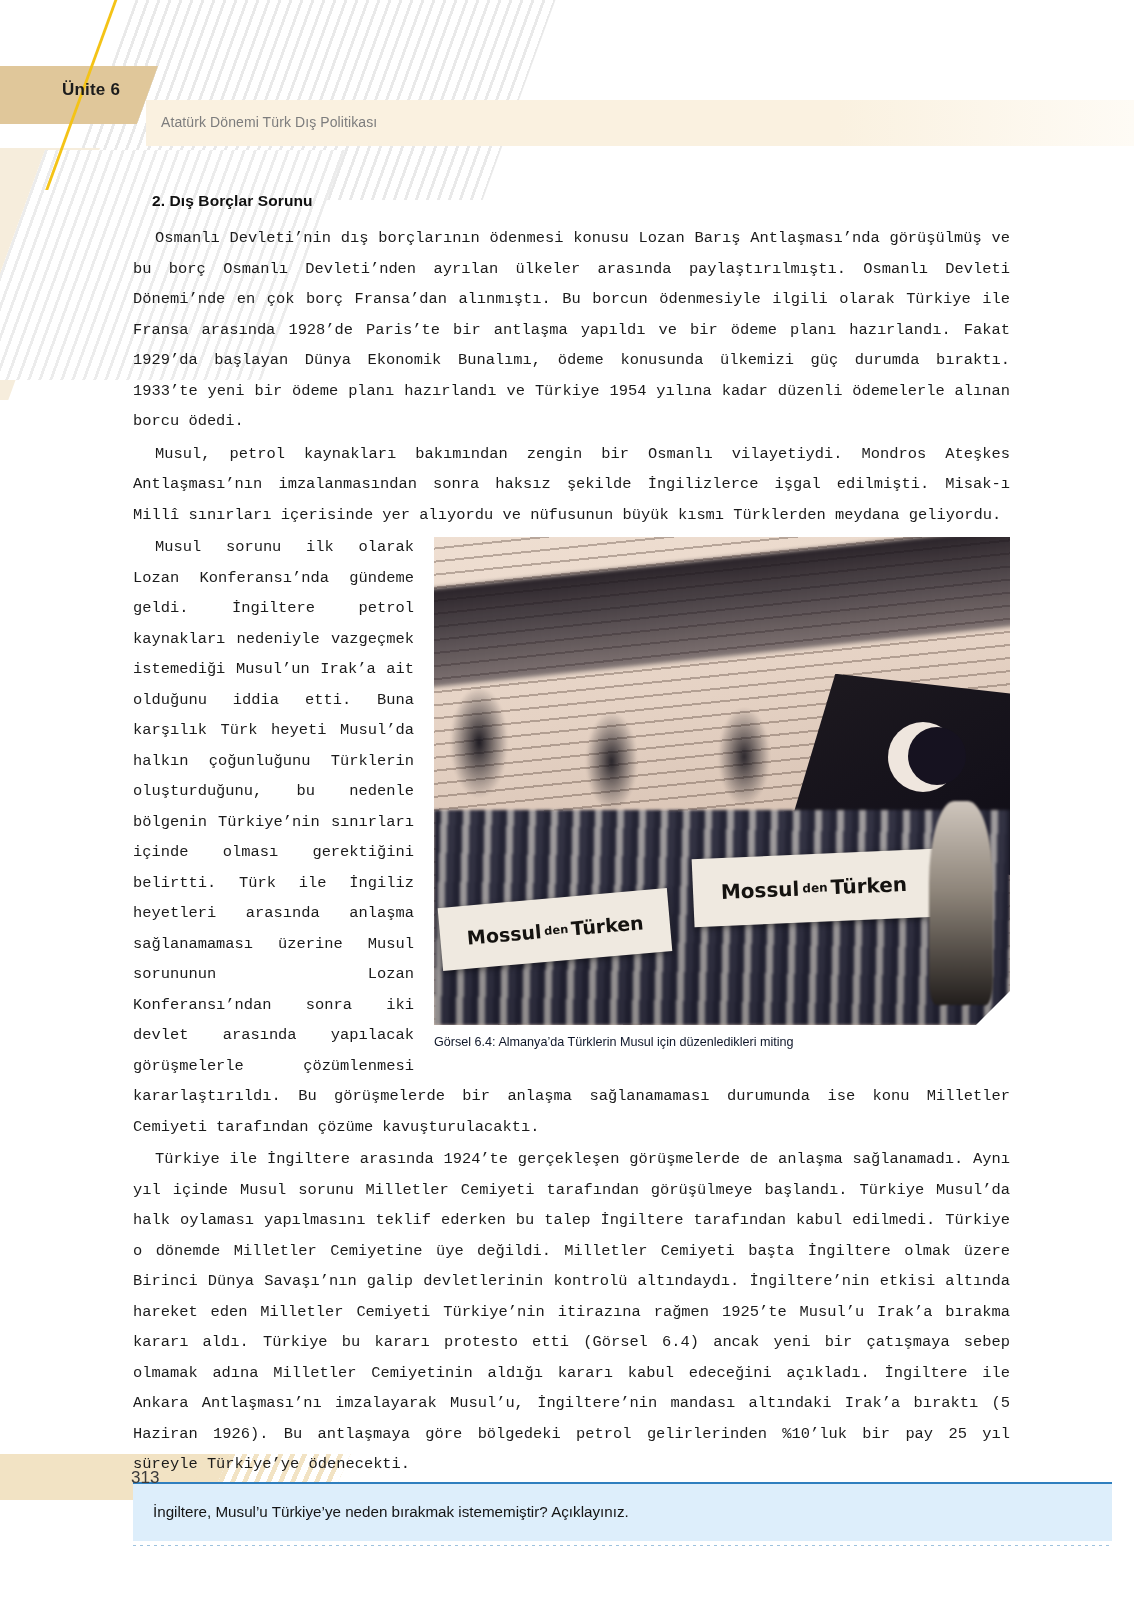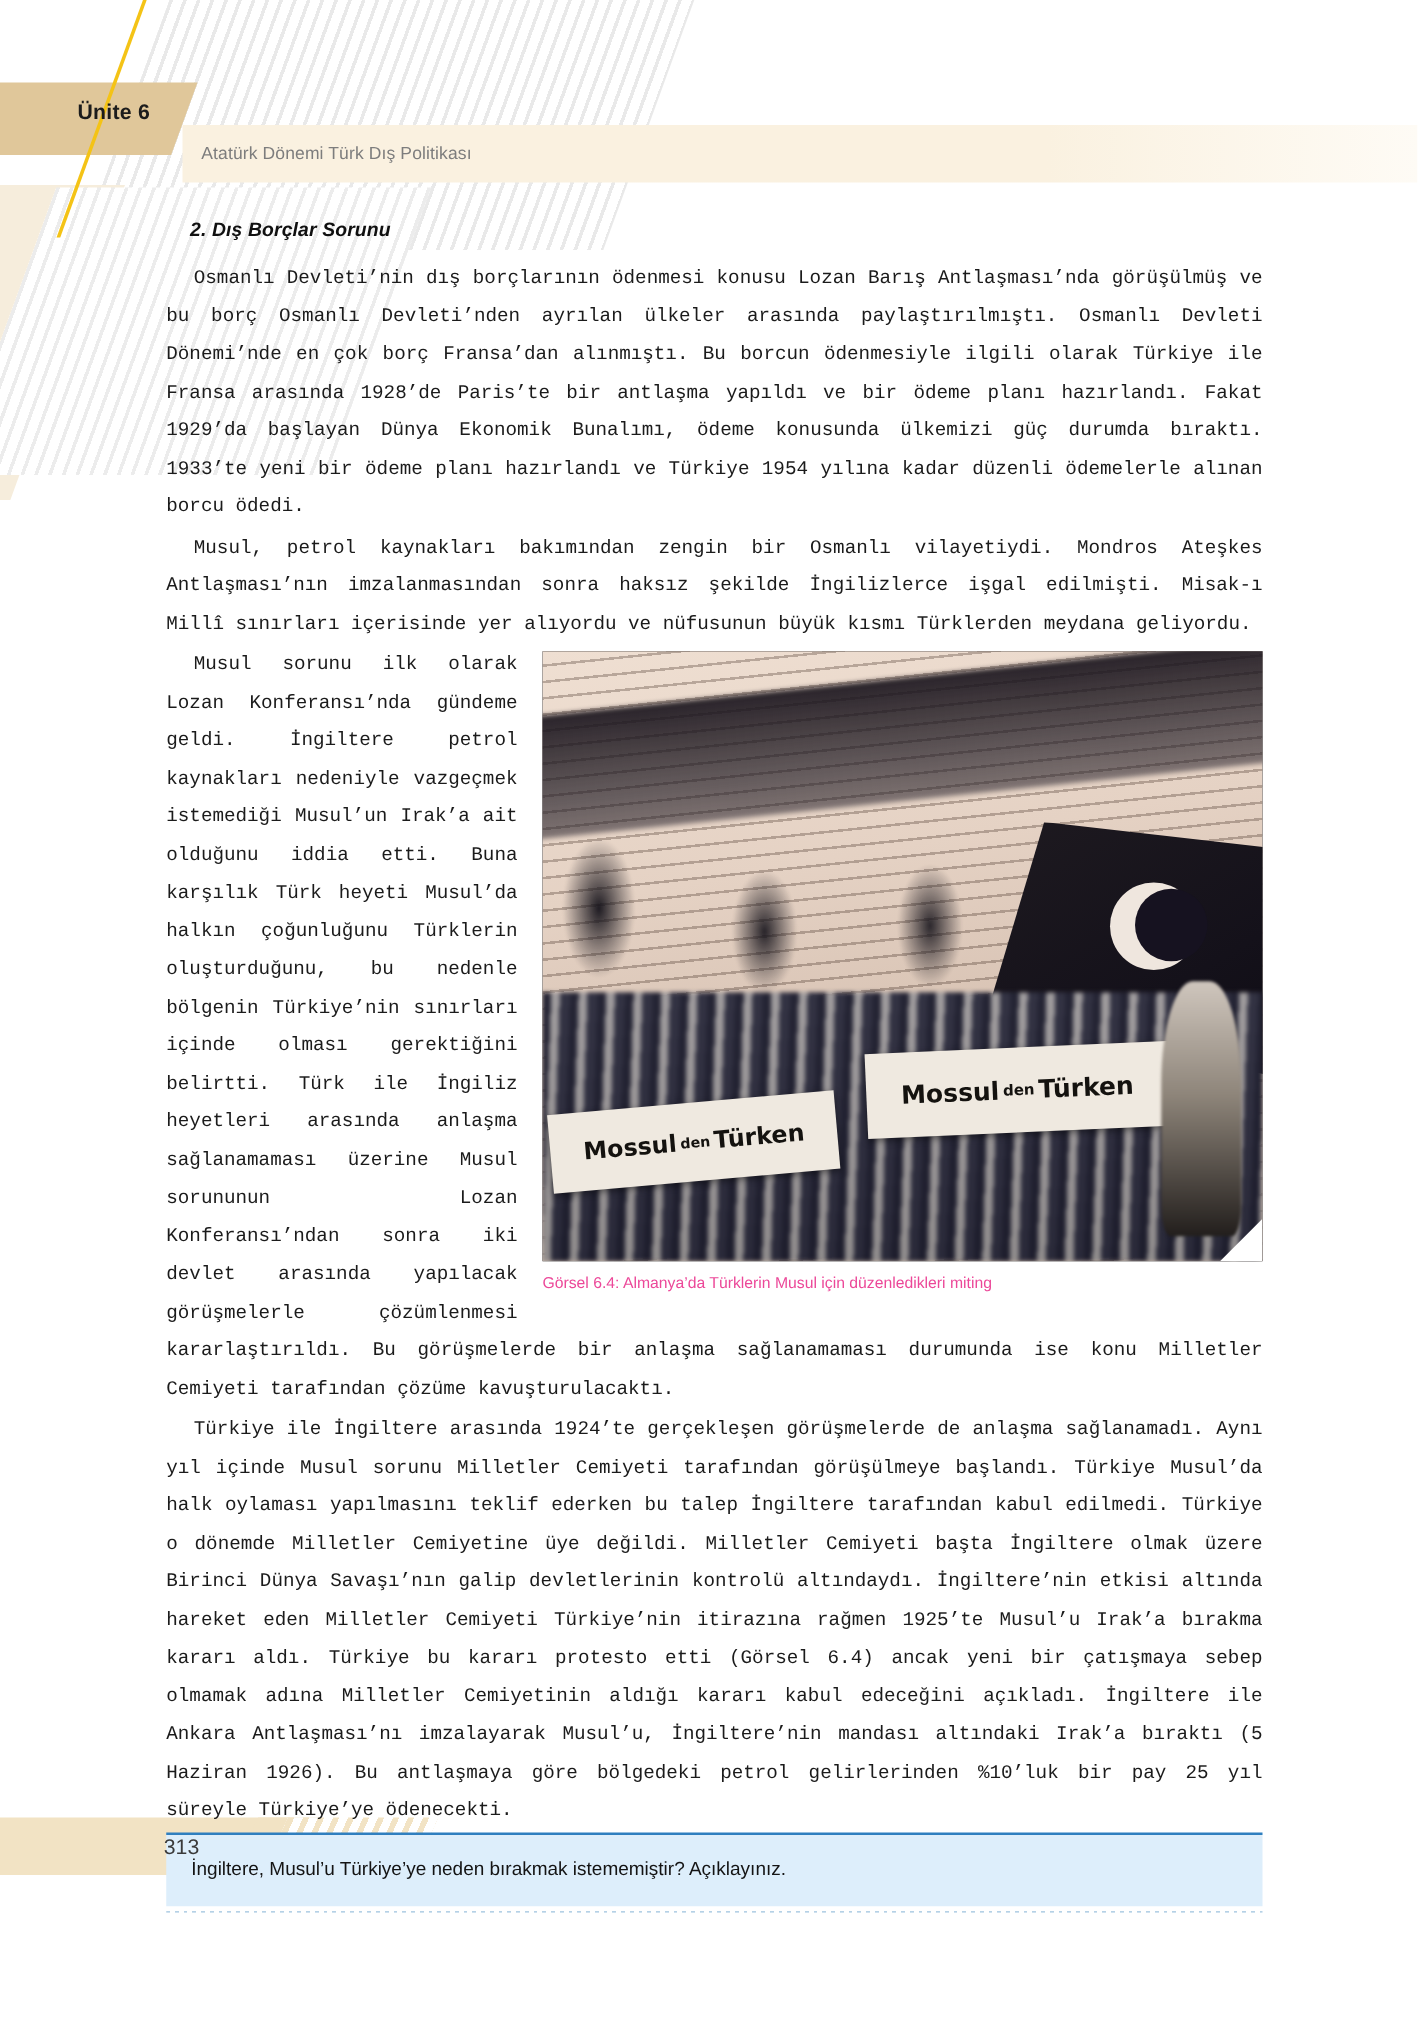--- a/index.html
+++ b/index.html
@@ -129,23 +129,22 @@
     left: 133px;
     top: 176px;
     width: 877px;
     z-index: 3;
   }
 
   h2.section-heading {
     font-size: 15.5px;
     font-weight: bold;
     color: #101010;
-    margin: 0 0 13px 19px;
+    margin: 16px 0 13px 19px;
     letter-spacing: 0.1px;
-    font-style: italic;
   }
   h2.section-heading.second { margin-top: 20px; }
 
   p.body-text {
     font-size: 15.4px;
     line-height: 30.5px;
     text-align: justify;
     text-justify: inter-word;
     color: #1b1b1b;
     margin-bottom: 2px;
@@ -289,29 +288,29 @@
     right: 0;
     bottom: 0;
     width: 34px;
     height: 34px;
     background: #ffffff;
     clip-path: polygon(100% 0%, 100% 100%, 0% 100%);
   }
 
   .figure-caption {
     font-size: 12.6px;
-    color: #ec4899;
+    color: #0f172a;
     margin-top: 9px;
     line-height: 17px;
   }
 
   
   .question-wrap {
     clear: both;
-    width: 877px;
+    width: 979px;
   }
   .question-rule-top {
     height: 2px;
     background: #2f7fbf;
     width: 100%;
   }
   .question-box {
     background: #ddeefb;
     padding: 17px 20px 18px 20px;
     font-size: 15.2px;

